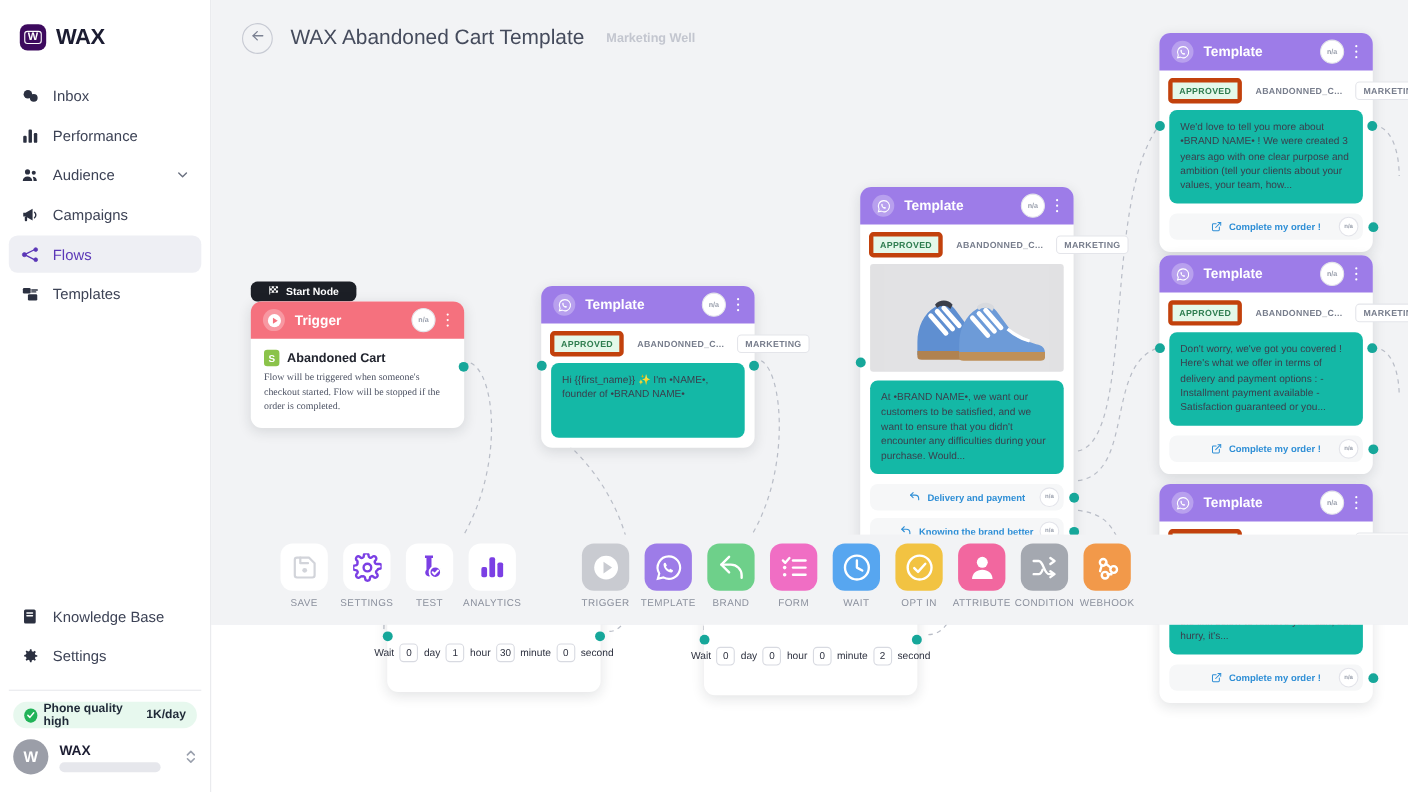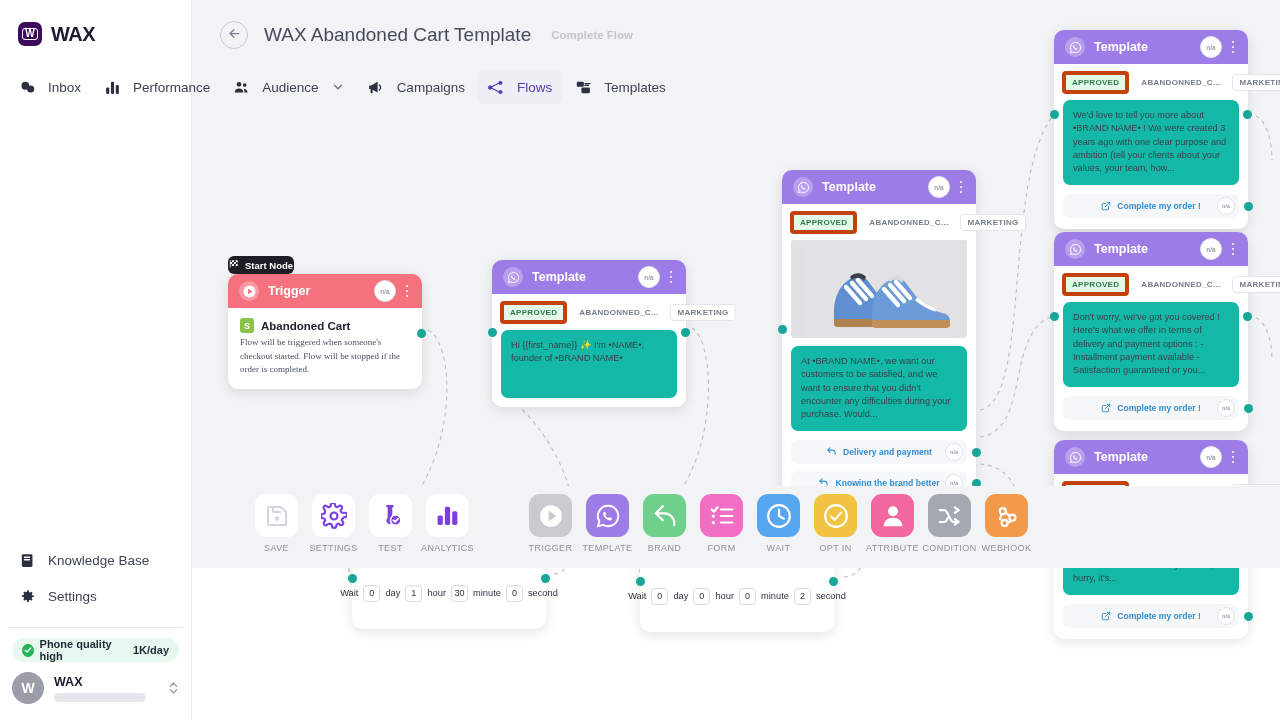--- a/index.html
+++ b/index.html
@@ -23,21 +23,21 @@
   .brand { display: flex; align-items: center; gap: 9px; padding: 16px 0 0 18px; height: 52px; }
   .brand-mark {
     width: 24px; height: 24px; border-radius: 7px;
     background: #3d0a5e; color: #fff;
     display: flex; align-items: center; justify-content: center;
     font-size: 13px; font-weight: 700; line-height: 1;
   }
   .brand-mark span { display:block; border:1.5px solid #fff; border-radius:3px; padding:0 2px; font-size:10px;}
   .brand-name { font-size: 20px; font-weight: 800; letter-spacing: -0.5px; color: #1b1c31; }
 
-  .nav { margin-top: 18px; display: flex; flex-direction: row; gap: 2px; padding: 0 8px; }
+  .nav { margin-top: 18px; display: flex; flex-direction: column; gap: 2px; padding: 0 8px; }
   .nav-item {
     display: flex; align-items: center; gap: 12px;
     height: 34px; padding: 0 10px; border-radius: 8px;
     color: #3d4356; font-size: 13.5px; cursor: pointer;
     position: relative;
   }
   .nav-item .ico { width: 18px; height: 18px; display:flex; align-items:center; justify-content:center; flex:0 0 18px; }
   .nav-item.active { background: #eeeff4; color: #5b37b7; font-weight: 400; }
   .nav-item.active .ico svg { stroke: #5b37b7; fill: #5b37b7; }
   .nav-chevron { margin-left: auto; display:flex; }
@@ -113,21 +113,21 @@
     display: flex; align-items: center; justify-content: center; gap: 6px;
     position: relative; color: #2f8fd6; font-size: 8.6px; font-weight: 600;
   }
   .btnrow .reply-ic { display:flex; }
   .btnrow .na-badge { position: absolute; right: 4px; width: 18px; height: 18px; font-size: 5.5px; }
 
   .port { position: absolute; width: 9px; height: 9px; border-radius: 50%; background: #16a79a; z-index: 6;}
 
   .start-chip {
     position: absolute; background: #1c1f26; color: #fff; border-radius: 6px;
-    height: 18px; display: flex; align-items: center; gap: 6px; padding: 0 1px;
+    height: 18px; display: flex; align-items: center; gap: 6px; padding: 0 16px;
     font-size: 9.5px; font-weight: 700; justify-content: flex-end;
   }
   .trig-title { display: flex; align-items: center; gap: 7px; padding: 10px 12px 3px; font-size: 11.5px; font-weight: 700; color: #21242e; }
   .shop-ic { width: 14px; height: 15px; border-radius: 3px; background: #8bc34a; display:flex;align-items:center;justify-content:center; color:#fff; font-size:9px; font-weight:700; flex:0 0 14px;}
   .trig-desc { padding: 0 12px 12px; font-size: 9px; line-height: 1.5; color: #4a5061; font-family: Liberation Serif, serif; }
 
   .tpl-img { margin: 0 9px 8px; height: 98px; border-radius: 3px; background: #e1e1e3; display:flex; align-items:center; justify-content:center; overflow:hidden;}
 
   .wait-body { height: 72px; display: flex; align-items: center; justify-content: center; font-size: 9.3px; color: #2e3240; gap: 5px; padding: 0 8px;}
   .wait-body .num { border: 1px solid #d8dae1; border-radius: 4px; min-width: 17px; height: 17px; display: inline-flex; align-items: center; justify-content: center; font-size: 9px; color:#2e3240; padding: 0 3px;}
@@ -297,21 +297,21 @@
     <div class="topbar">
       <div class="back-btn">
         <span>
           <svg width="15" height="15" viewBox="0 0 24 24" fill="none" stroke="#7b8192" stroke-width="2" stroke-linecap="round" stroke-linejoin="round">
               <line x1="19" y1="12" x2="5" y2="12"></line>
               <polyline points="11 18 5 12 11 6"></polyline>
             </svg>
         </span>
       </div>
       <div class="page-title">WAX Abandoned Cart Template</div>
-      <div class="page-sub">Complete Flow</div>
+      <div class="page-sub">Marketing Well</div>
     </div>
 
     <div class="canvas">
 
       <svg class="edges" viewBox="0 0 1088 720">
         <g fill="none" stroke="#b9bdc7" stroke-width="1.1" stroke-dasharray="4 4">
 
           <path d="M236,330 C268,345 268,500 166,545 C160,548 157,552 157,574"></path>
 
           <path d="M362,574 C392,574 400,470 320,400 C310,388 306,370 306,328"></path>

